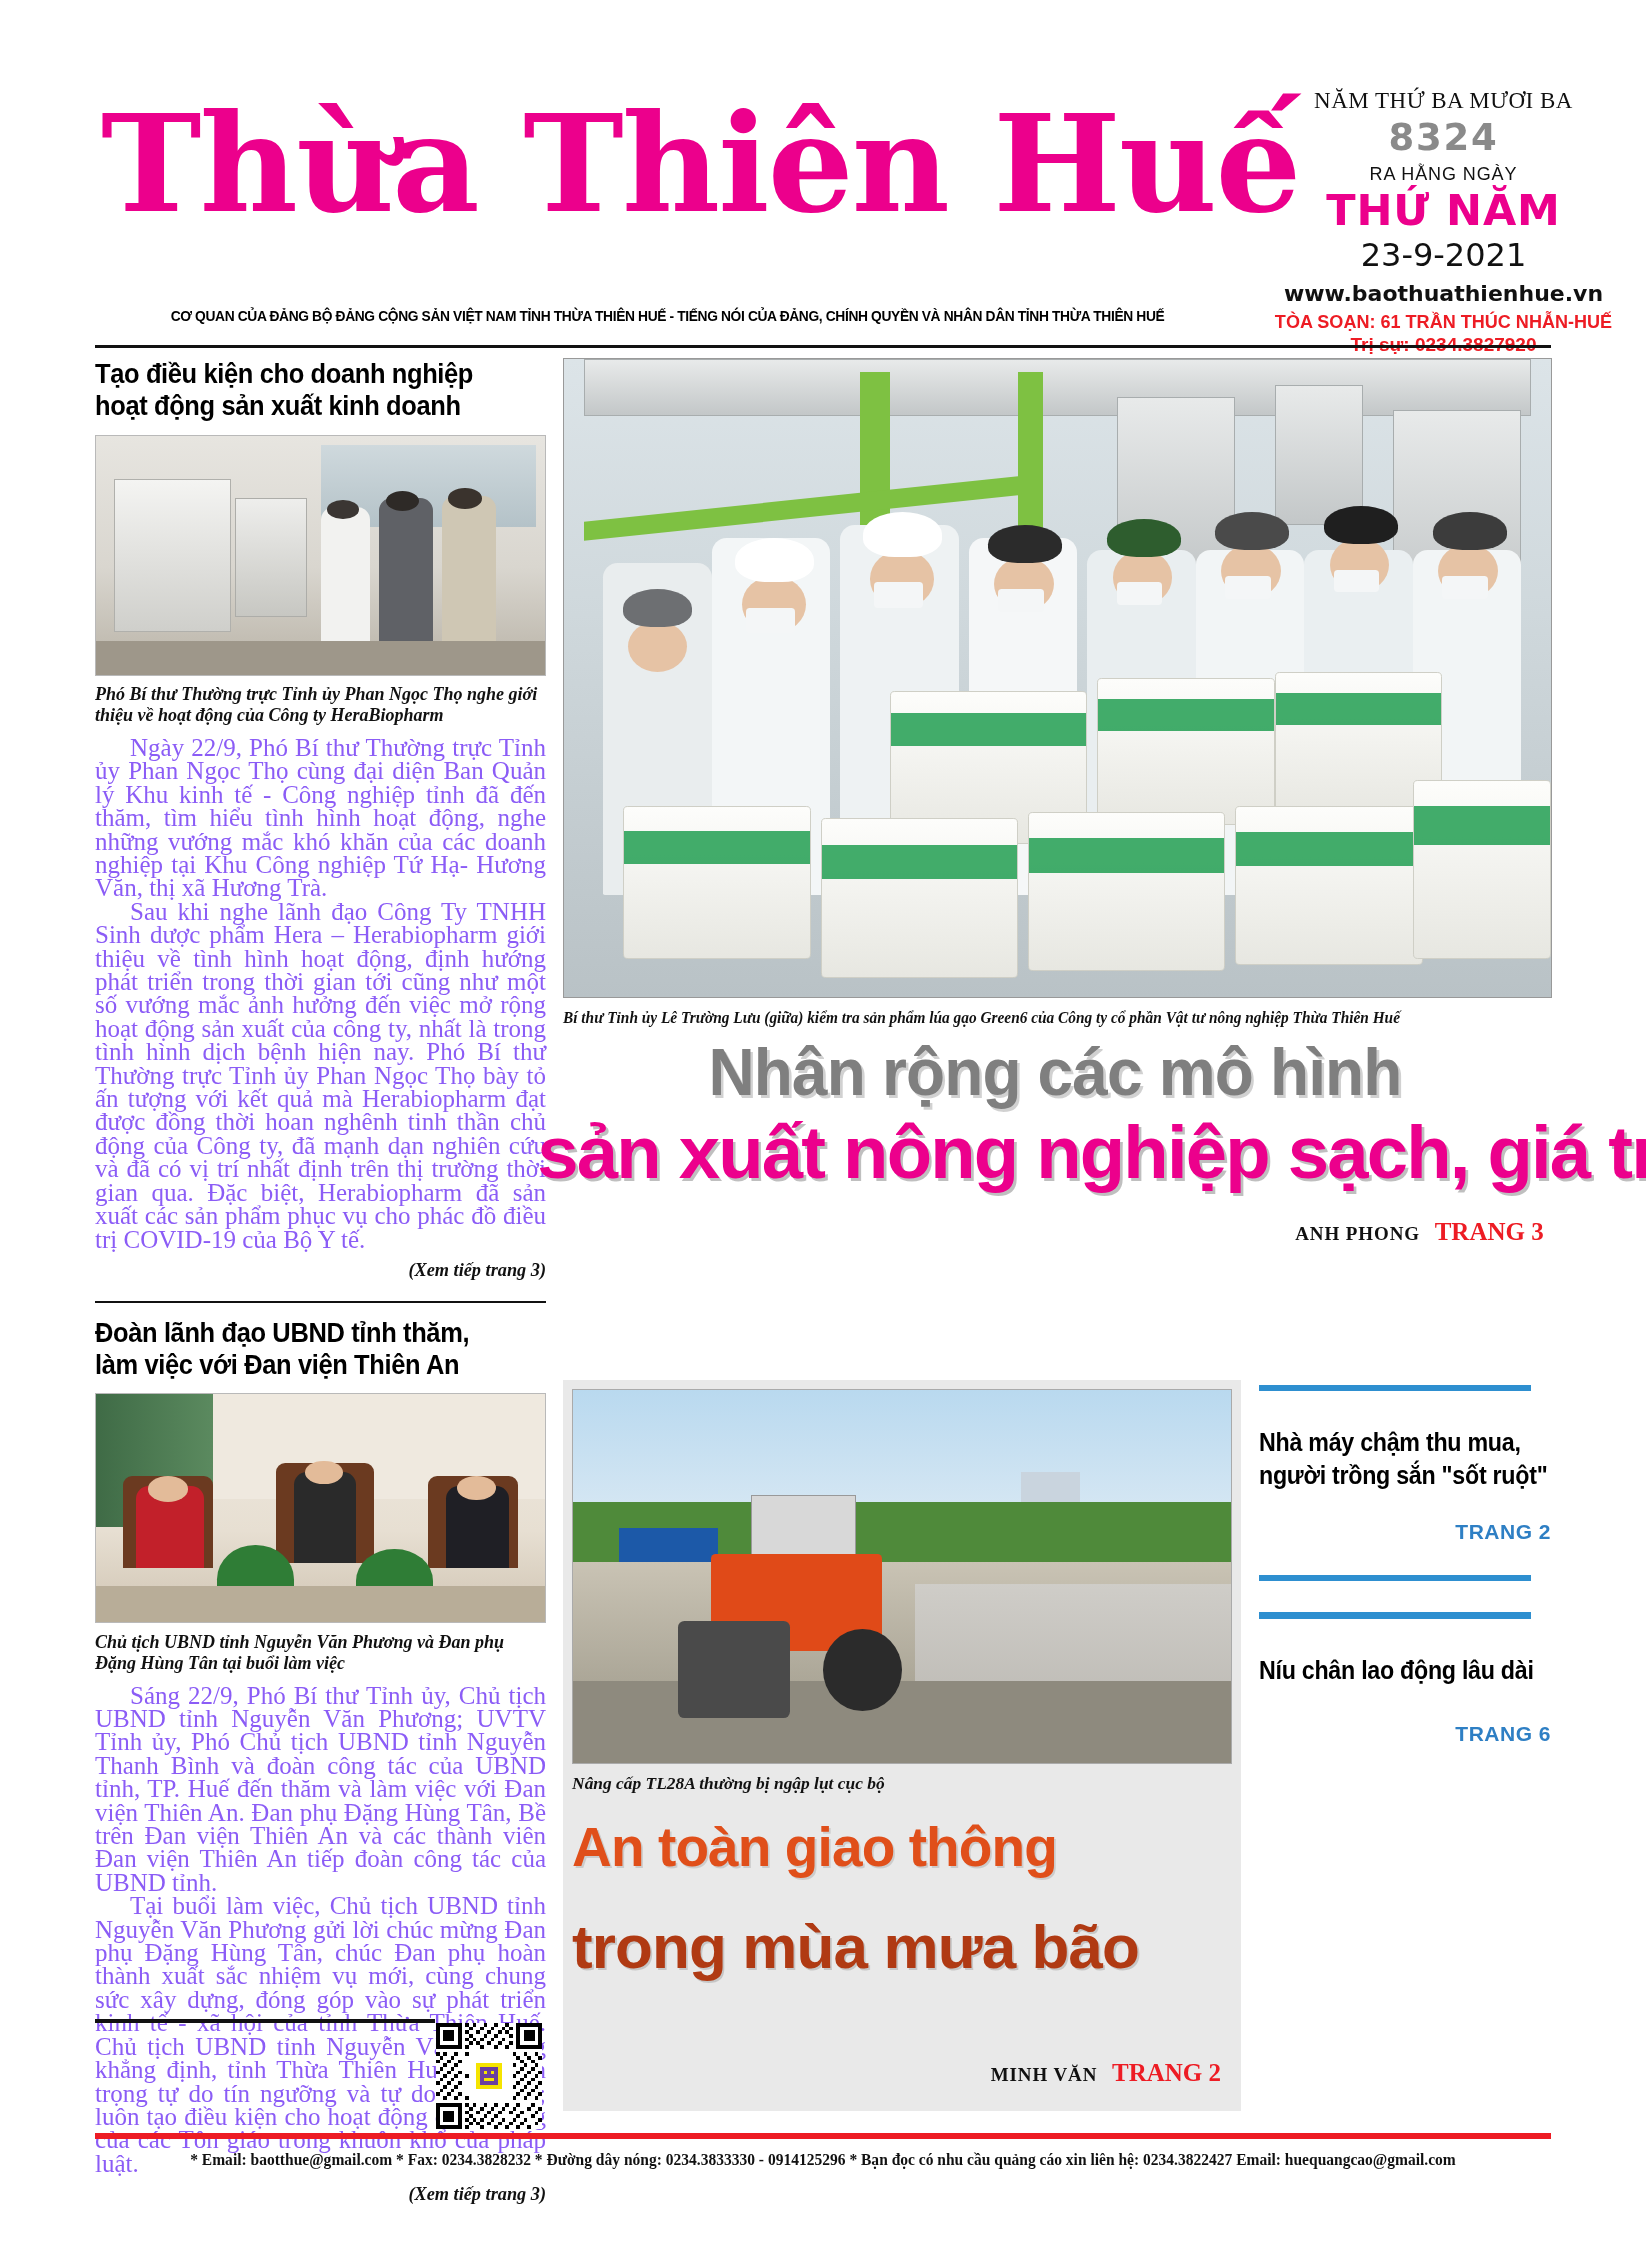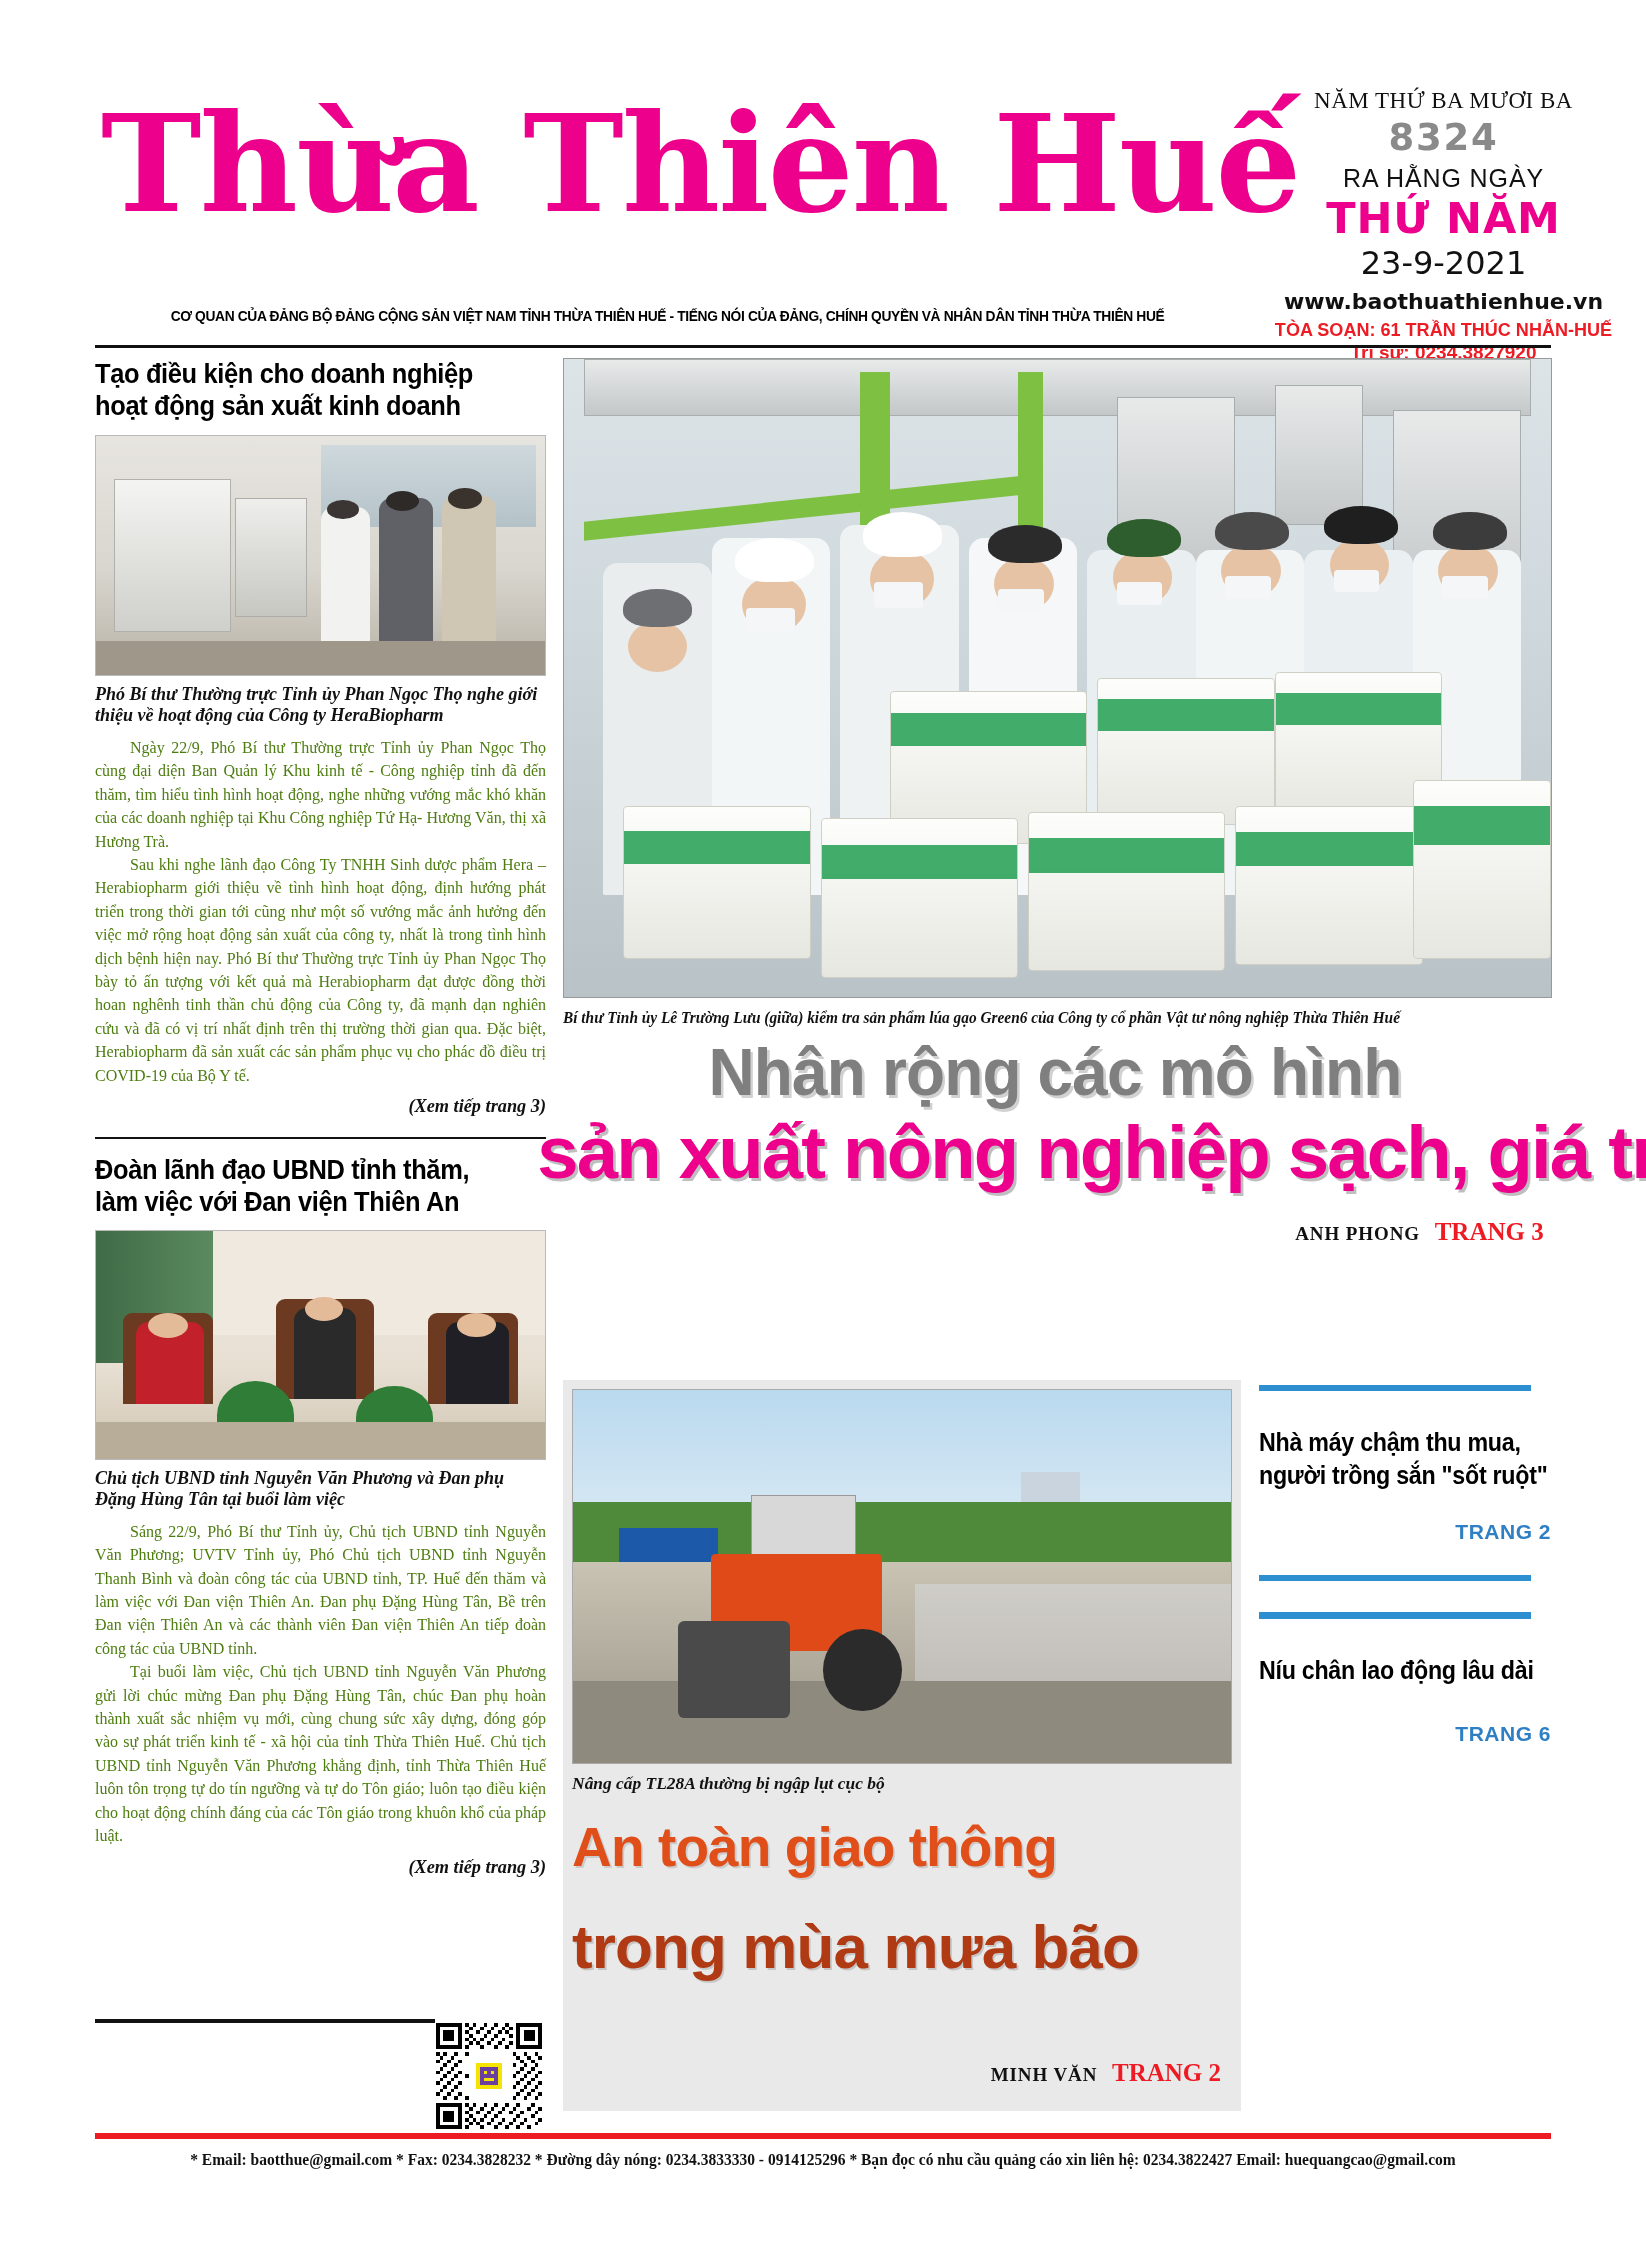--- a/index.html
+++ b/index.html
@@ -49,21 +49,21 @@
   .mi-issue {
     font-family:"DejaVu Sans", sans-serif;
     font-weight:bold;
     font-size:37px;
     letter-spacing:1.8px;
     color:#8a8a8a;
     margin-top:1.8px;
   }
   .mi-daily {
     font-family:"Liberation Sans", sans-serif;
-    font-size:25px; letter-spacing:0.9px; color:#111; margin-top:5.5px;
+    font-size:18px; letter-spacing:0.9px; color:#111; margin-top:5.5px;
     white-space:nowrap;
   }
   .mi-weekday {
     font-family:"DejaVu Sans", sans-serif;
     font-weight:bold;
     font-size:43px;
     letter-spacing:0.9px;
     color:#EC008C;
     margin-top:0.9px;
     line-height:48px;
@@ -116,24 +116,24 @@
     overflow:hidden;
     background:#ddd;
   }
   .caption {
     font-family:"Liberation Serif", serif;
     font-style:italic; font-weight:bold;
     font-size:18px; line-height:21px; color:#111;
   }
   .body-p {
     font-family:"Liberation Serif", serif;
-    font-size:16px; line-height:23.4px;
+    font-size:25px; line-height:23.4px;
     text-align:justify;
     text-indent:35px;
-    color:#4d7c0f;
+    color:#8b5cf6;
     hyphens:none;
   }
   .seemore {
     font-family:"Liberation Serif", serif;
     font-style:italic; font-weight:bold;
     font-size:18.3px; text-align:right; margin-top:9.1px; color:#111;
   }
   .lc-sep {
     width:451px; height:1.8px; background:#111; margin:20px 0 14.6px 0;
   }

